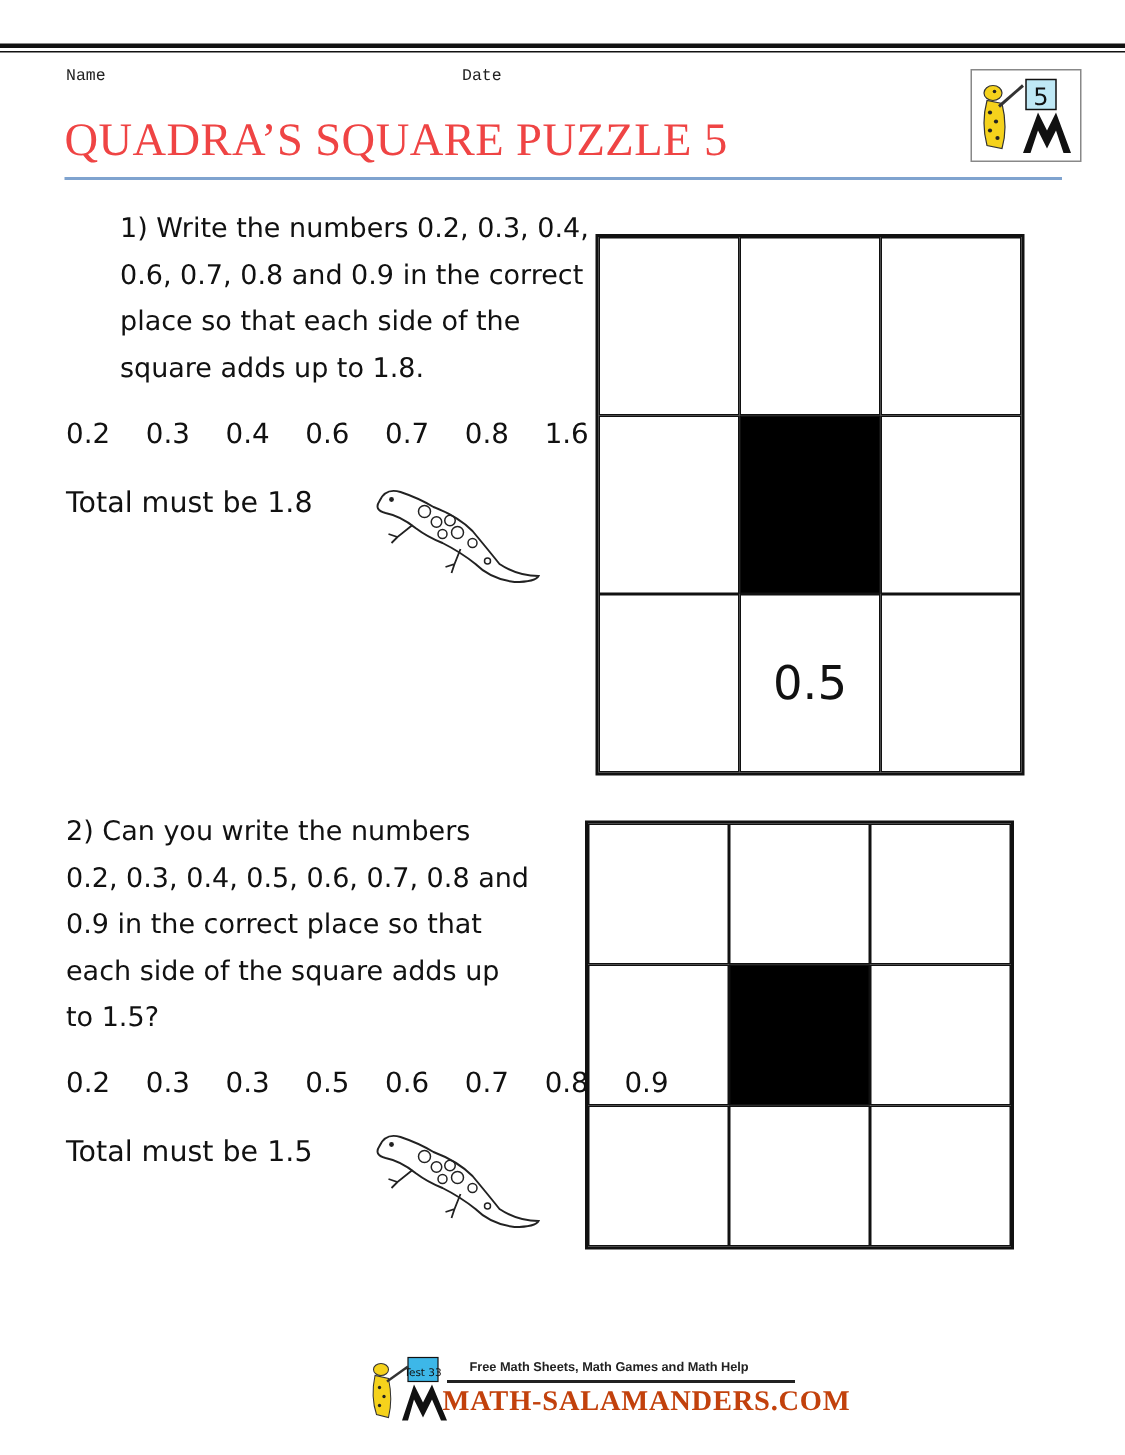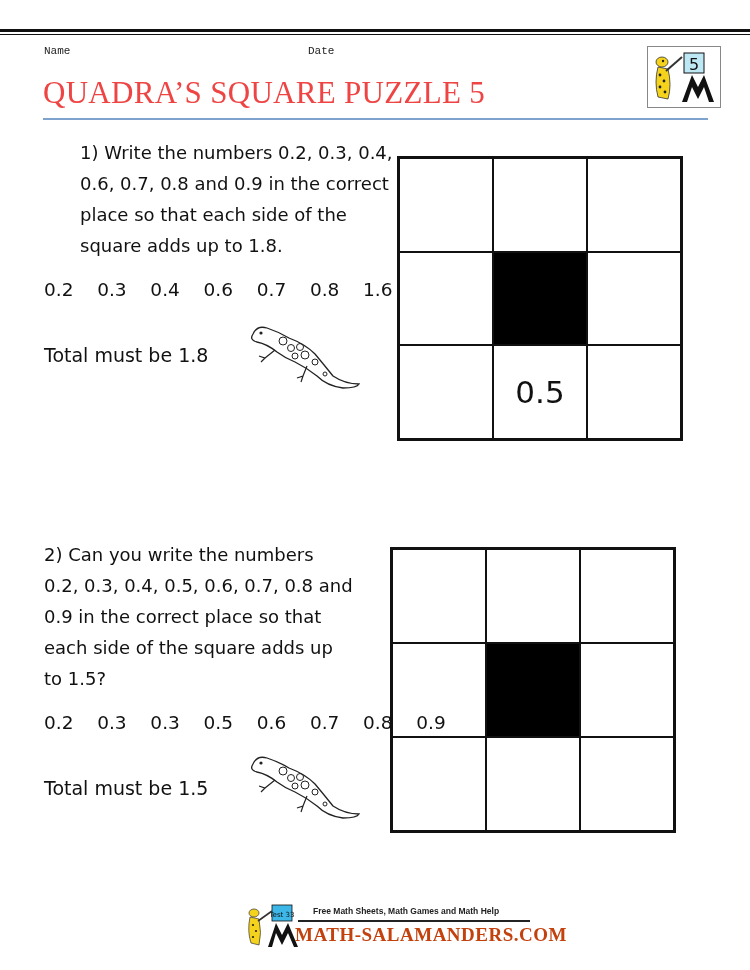--- a/index.html
+++ b/index.html
@@ -4,21 +4,21 @@
 <style>
   html, body { margin:0; padding:0; background:#ffffff; }
   body { width:750px; height:970px; position:relative; overflow:hidden; font-family:"DejaVu Sans","Liberation Sans",sans-serif; color:#111; }
   .topbar { position:absolute; left:0; top:29px; width:750px; height:6px; border-top:3px solid #111; border-bottom:1px solid #111; background:#fff; box-sizing:border-box; }
   .lbl-small { position:absolute; font-size:11px; color:#222; font-family:Liberation Mono, monospace; }
   .title { position:absolute; left:43px; top:75px; font-family:"Liberation Serif",serif; font-size:31px; color:#ef4444; letter-spacing:0.3px; }
   .title-rule { position:absolute; left:43px; top:118px; width:665px; height:2px; background:#7fa3cf; }
   .logo-box { position:absolute; left:647px; top:46px; width:74px; height:62px; border:1px solid #888; background:#fff; box-sizing:border-box; }
   .para { position:absolute; font-size:18px; line-height:31px; color:#111; }
   .nums { position:absolute; font-size:18.5px; color:#111; word-spacing:6px; white-space:pre; }
-  .total { position:absolute; font-size:19px; color:#111;margin-top:20px; }
+  .total { position:absolute; font-size:19px; color:#111; }
   .grid { position:absolute; display:grid; grid-template-columns:repeat(3,1fr); grid-template-rows:repeat(3,1fr); border:2px solid #111; box-sizing:border-box; }
   .cell { border:1px solid #111; display:flex; align-items:center; justify-content:center; font-size:31px; color:#111; }
   .cell.black { background:#000; }
   .footer-tag { position:absolute; left:313px; top:906px; font-size:8.5px; font-weight:bold; color:#222; font-family:"Liberation Sans",sans-serif; }
   .footer-rule { position:absolute; left:298px; top:920px; width:232px; height:2px; background:#222; }
   .footer-brand { position:absolute; left:295px; top:924px; font-family:"Liberation Serif",serif; font-size:19px; letter-spacing:0.5px; color:#c2410c; font-weight:bold; }
   svg { display:block; }
 </style>
 </head>
 <body>
@@ -63,21 +63,21 @@
   <circle cx="46" cy="26" r="3.5" fill="none" stroke="#222" stroke-width="1"></circle>
   <circle cx="55" cy="25" r="3.5" fill="none" stroke="#222" stroke-width="1"></circle>
   <circle cx="60" cy="33" r="4" fill="none" stroke="#222" stroke-width="1"></circle>
   <circle cx="50" cy="34" r="3" fill="none" stroke="#222" stroke-width="1"></circle>
   <circle cx="70" cy="40" r="3" fill="none" stroke="#222" stroke-width="1"></circle>
   <circle cx="80" cy="52" r="2" fill="none" stroke="#222" stroke-width="1"></circle>
   <path d="M30 28 L20 36 L14 34 M20 36 L16 40" fill="none" stroke="#222" stroke-width="1.2"></path>
   <path d="M62 44 L58 54 L52 56 M58 54 L56 60" fill="none" stroke="#222" stroke-width="1.2"></path>
 </svg>
 
-<div class="grid" style="left:397px; top:156px; width:286px; height:285px;">
+<div class="grid" style="left:397px; top:156px; width:286px; height:361px;">
   <div class="cell"></div>
   <div class="cell"></div>
   <div class="cell"></div>
   <div class="cell"></div>
   <div class="cell black"></div>
   <div class="cell"></div>
   <div class="cell"></div>
   <div class="cell">0.5</div>
   <div class="cell"></div>
 </div>

